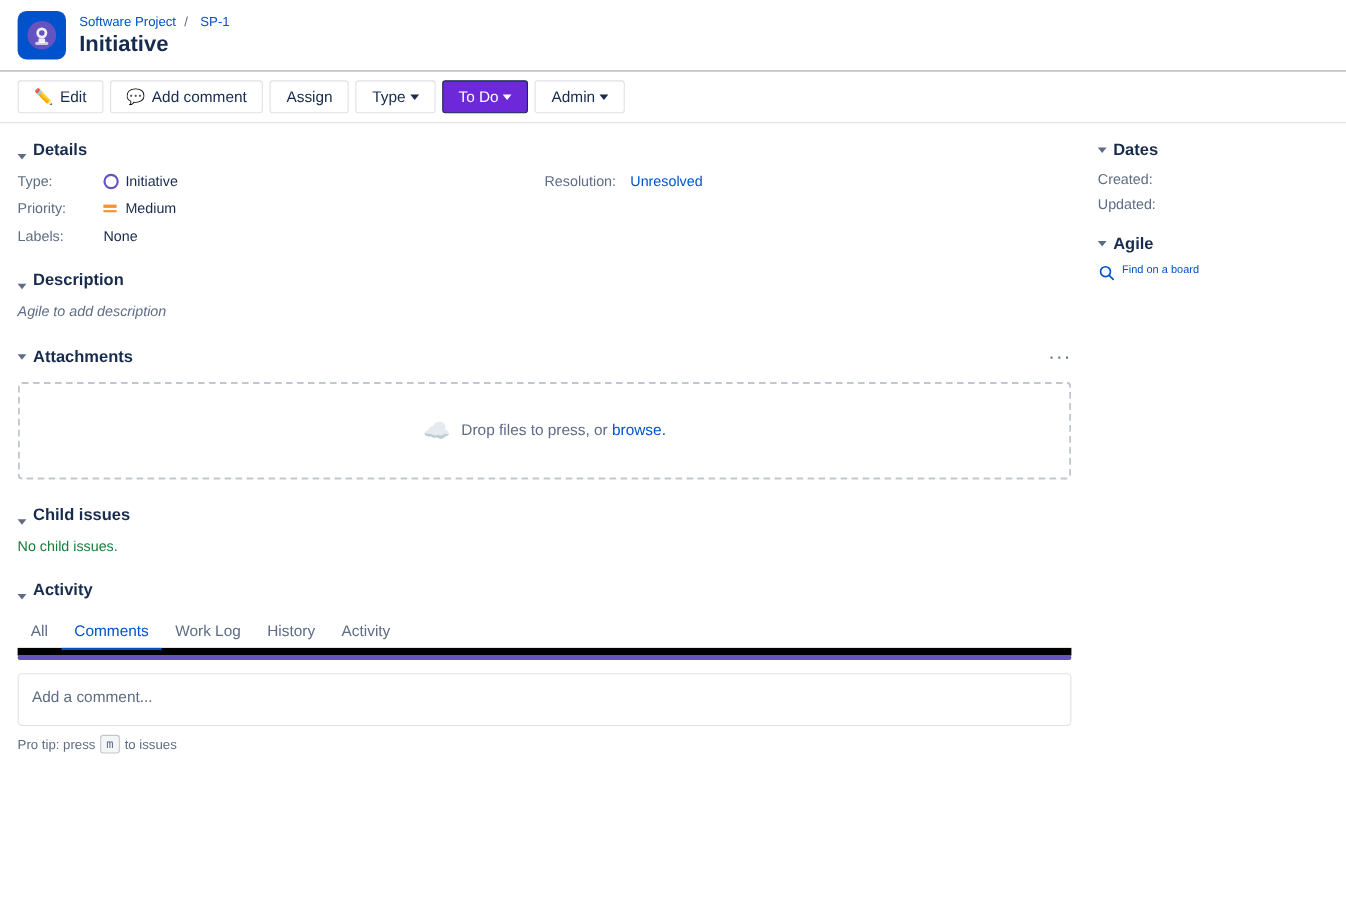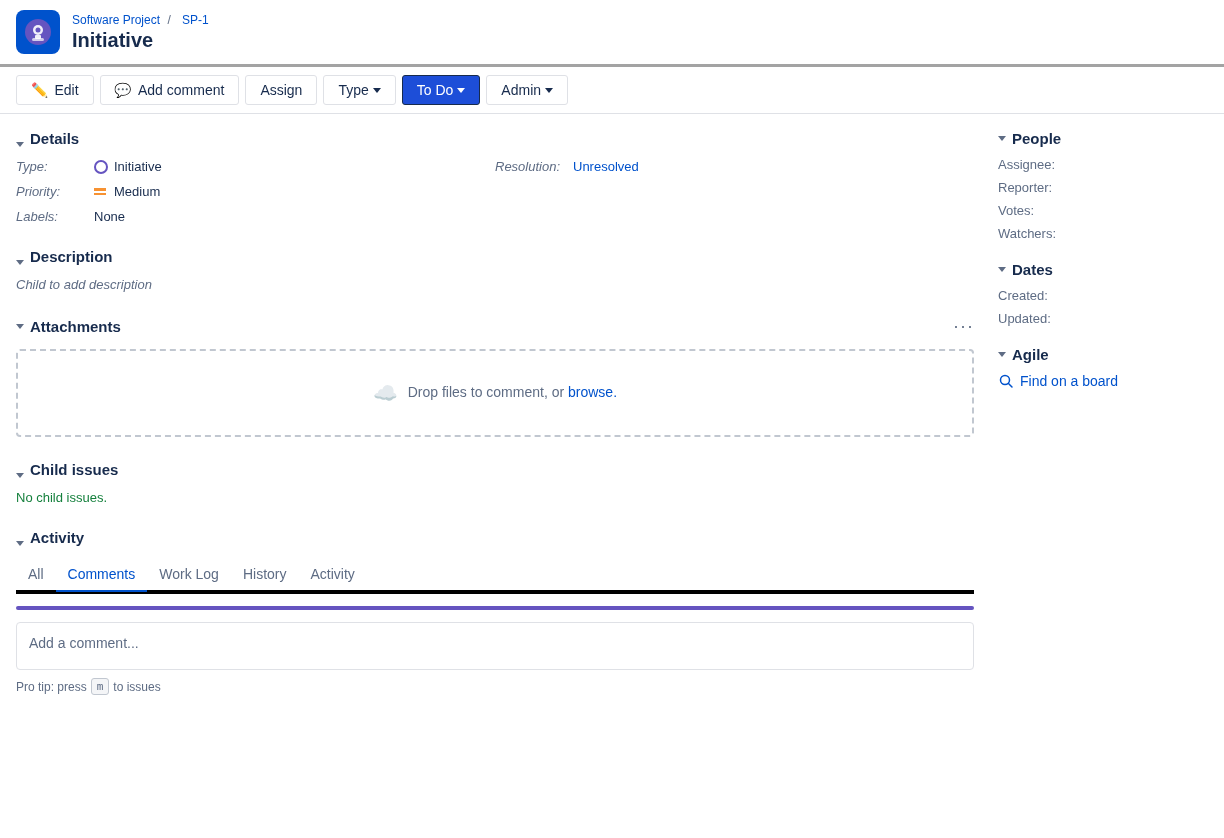--- a/index.html
+++ b/index.html
@@ -1,85 +1,85 @@
 <!DOCTYPE html>
 <html><head>
   <meta charset="utf-8">
   <style>
     * { box-sizing: border-box; margin: 0; padding: 0; }
     body { font-family: -apple-system, BlinkMacSystemFont, 'Segoe UI', Arial, sans-serif; font-size: 14px; color: #172b4d; background: #fff; }
 
     .app-container { display: flex; flex-direction: column; min-height: 838px; }
 
     
-    .top-header { display: flex; align-items: center; padding: 10px 16px; border-bottom: 3px solid #a3a3a3; }
+    .top-header { display: flex; align-items: center; padding: 10px 16px; border-bottom: 1px solid #a3a3a3; }
     .project-icon { width: 44px; height: 44px; background: #0052cc; border-radius: 8px; display: flex; align-items: center; justify-content: center; margin-right: 12px; flex-shrink: 0; }
     .project-icon svg { width: 28px; height: 28px; }
     .header-breadcrumb { display: flex; flex-direction: column; }
     .breadcrumb-path { font-size: 12px; color: #0052cc; margin-bottom: 2px; }
     .breadcrumb-path a { color: #0052cc; text-decoration: none; }
     .breadcrumb-path span { color: #5e6c84; margin: 0 4px; }
     .breadcrumb-path .sp-id { color: #0052cc; }
     .page-title-text { font-size: 20px; font-weight: 600; color: #172b4d; }
 
     
     .toolbar { display: flex; align-items: center; padding: 8px 16px; border-bottom: 1px solid #dfe1e6; gap: 6px; }
     .btn { display: inline-flex; align-items: center; gap: 6px; padding: 6px 14px; border: 1px solid #dfe1e6; border-radius: 3px; background: #fff; cursor: pointer; font-size: 14px; color: #172b4d; font-family: inherit; }
-    .btn-primary-active { background: #1d4ed8; color: #fff; border-color: #172b4d; }
+    .btn-primary-active { background: #6d28d9; color: #fff; border-color: #172b4d; }
     .btn-dropdown { display: inline-flex; align-items: center; gap: 4px; }
     .chevron-down { display: inline-block; width: 0; height: 0; border-left: 4px solid transparent; border-right: 4px solid transparent; border-top: 5px solid currentColor; }
 
     
     .main-content { display: flex; flex: 1; padding: 16px; gap: 24px; }
     .left-panel { flex: 1; min-width: 0; }
     .right-panel { width: 210px; flex-shrink: 0; }
 
     
     .section { margin-bottom: 24px; }
     .section-header { display: flex; align-items: flex-end; gap: 6px; margin-bottom: 12px; }
     .section-title { font-size: 15px; font-weight: 600; color: #172b4d; }
     .chevron-down-icon { display: inline-block; width: 0; height: 0; border-left: 4px solid transparent; border-right: 4px solid transparent; border-top: 5px solid #5e6c84; }
 
     
     .details-table { display: grid; grid-template-columns: 1fr 1fr; gap: 0; }
     .details-col { display: flex; flex-direction: column; gap: 10px; }
     .detail-row { display: flex; align-items: center; gap: 8px; }
-    .detail-label { color: #5e6c84; font-size: 13px; min-width: 70px; font-style: italic; }
+    .detail-label { color: #5e6c84; font-size: 13px; min-width: 70px; }
     .detail-value { font-size: 13px; color: #172b4d; display: flex; align-items: center; gap: 6px; }
     .detail-value.unresolved { color: #0052cc; }
     .initiative-icon { width: 14px; height: 14px; border: 2px solid #6554c0; border-radius: 50%; background: #fff; }
 
     
     .description-placeholder { font-style: italic; color: #5e6c84; font-size: 13px; cursor: pointer; }
 
     
     .attachments-header { display: flex; align-items: center; justify-content: space-between; margin-bottom: 12px; }
     .attachments-header-left { display: flex; align-items: center; gap: 6px; }
     .more-icon { color: #5e6c84; font-size: 18px; cursor: pointer; letter-spacing: 1px; }
     .drop-zone { border: 2px dashed #c1c7d0; border-radius: 4px; padding: 30px; text-align: center; color: #5e6c84; font-size: 14px; }
     .drop-zone .browse-link { color: #0052cc; cursor: pointer; }
 
     
     .no-child { color: #15803d; font-size: 13px; }
 
     
-    .activity-tabs { display: flex; gap: 0; margin-bottom: 12px; border-bottom: 4px solid #000000; }
+    .activity-tabs { display: flex; gap: 0; border-bottom: 7px solid #000000; }
     .activity-tab { padding: 8px 12px; cursor: pointer; font-size: 14px; color: #5e6c84; border-bottom: 2px solid transparent; margin-bottom: -2px; }
     .activity-tab.active { color: #0052cc; border-bottom-color: #0052cc; font-weight: 500; }
     .activity-bar { height: 4px; background: #6554c0; margin-bottom: 12px; border-radius: 2px; }
     .comment-input-box { border: 1px solid #dfe1e6; border-radius: 4px; padding: 12px; font-size: 14px; color: #5e6c84; cursor: text; min-height: 48px; background: #fff; }
     .pro-tip { font-size: 12px; color: #5e6c84; margin-top: 8px; display: flex; align-items: center; gap: 4px; }
     .kbd { display: inline-block; border: 1px solid #c1c7d0; border-radius: 3px; padding: 1px 5px; font-size: 11px; font-family: monospace; background: #f4f5f7; }
 
     
     .right-section { margin-bottom: 20px; }
     .right-section-header { display: flex; align-items: center; gap: 6px; margin-bottom: 10px; font-size: 15px; font-weight: 600; }
     .right-row { font-size: 13px; color: #5e6c84; margin-bottom: 8px; }
     .right-row label { font-weight: 500; }
-    .find-board-link { display: flex; gap: 6px; color: #0052cc; font-size: 14px; cursor: pointer; text-decoration: none; }
+    .find-board-link { display: flex; gap: 6px; color: #0052cc; font-size: 10px; cursor: pointer; text-decoration: none; }
     .search-icon-svg { width: 16px; height: 16px; }
 
     
     .cloud-upload { display: inline-block; font-size: 20px; margin-right: 6px; vertical-align: middle; }
   </style>
 </head>
 <body>
 
 <div class="app-container">
 
@@ -169,34 +169,34 @@
             </div>
           </div>
         </div>
       </div>
 
       <div class="section">
         <div class="section-header">
           <span class="chevron-down-icon"></span>
           <span class="section-title">Description</span>
         </div>
-        <div class="description-placeholder">Child to add description</div>
+        <div class="description-placeholder">Agile to add description</div>
       </div>
 
       <div class="section">
         <div class="attachments-header">
           <div class="attachments-header-left">
             <span class="chevron-down-icon"></span>
             <span class="section-title">Attachments</span>
           </div>
           <span class="more-icon">···</span>
         </div>
         <div class="drop-zone">
           <span class="cloud-upload">☁️</span>
-          <span>Drop files to comment, or</span>
+          <span>Drop files to press, or</span>
           <span> </span>
           <span class="browse-link">browse.</span>
         </div>
       </div>
 
       <div class="section">
         <div class="section-header">
           <span class="chevron-down-icon"></span>
           <span class="section-title">Child issues</span>
         </div>
@@ -221,38 +221,20 @@
           <span>Pro tip: press</span>
           <span class="kbd">m</span>
           <span>to issues</span>
         </div>
       </div>
 
     </div>
 
     <div class="right-panel">
 
-      <div class="right-section">
-        <div class="right-section-header">
-          <span class="chevron-down-icon"></span>
-          <span>People</span>
-        </div>
-        <div class="right-row">
-          <label>Assignee:</label>
-        </div>
-        <div class="right-row">
-          <label>Reporter:</label>
-        </div>
-        <div class="right-row">
-          <label>Votes:</label>
-        </div>
-        <div class="right-row">
-          <label>Watchers:</label>
-        </div>
-      </div>
 
       <div class="right-section">
         <div class="right-section-header">
           <span class="chevron-down-icon"></span>
           <span>Dates</span>
         </div>
         <div class="right-row">
           <label>Created:</label>
         </div>
         <div class="right-row">

